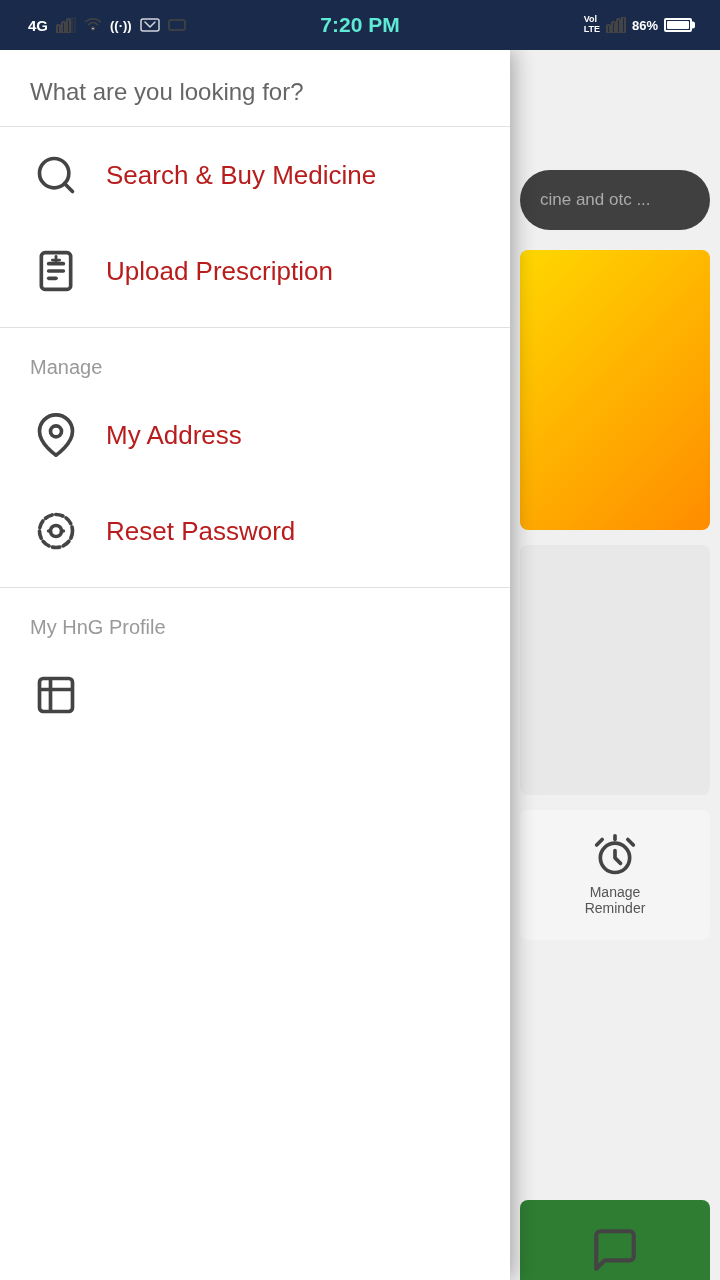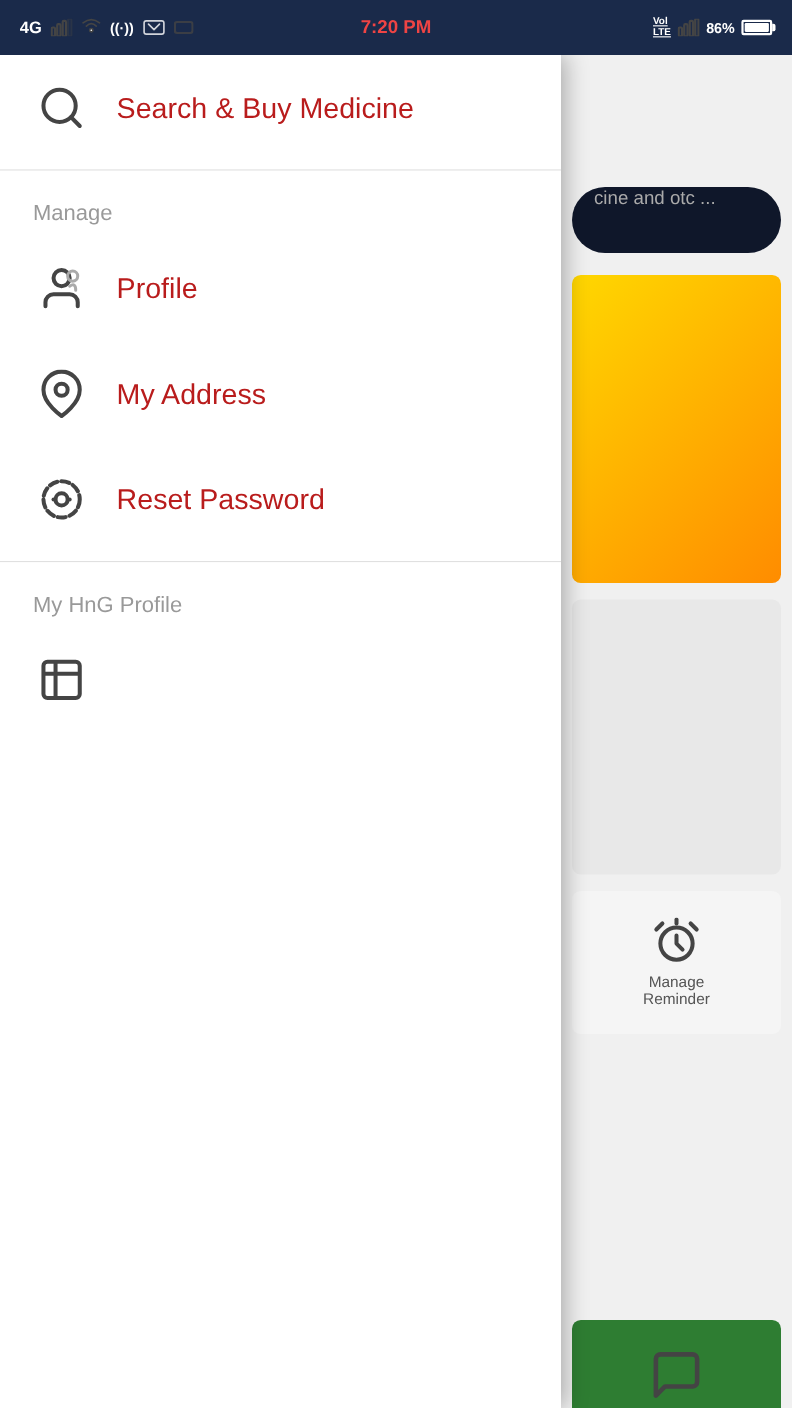--- a/index.html
+++ b/index.html
@@ -15,34 +15,34 @@
 
     
     .status-bar {
       position: absolute;
       top: 0; left: 0; right: 0;
       height: 50px;
       background: #1a2a4a;
       display: flex;
       align-items: center;
       justify-content: space-between;
-      padding: 0 18px;
+      padding: 0 28px;
       z-index: 100;
     }
     .status-left {
       display: flex;
       align-items: center;
       gap: 8px;
       color: white;
       font-size: 15px;
       font-weight: 600;
     }
     .status-center {
-      color: #ef4444;
-      font-size: 17px;
+      color: #5eead4;
+      font-size: 21px;
       font-weight: 600;
       position: absolute;
       left: 50%;
       transform: translateX(-50%);
     }
     .status-right {
       display: flex;
       align-items: center;
       gap: 6px;
       color: white;
@@ -200,25 +200,25 @@
       stroke-linejoin: round;
     }
 
     
     .bg-search-bar {
       position: absolute;
       top: 120px;
       right: 0;
       left: 510px;
       height: 60px;
-      background: #0f172a;
+      background: #404040;
       border-radius: 30px;
       margin: 0 10px;
       display: flex;
-      align-items: flex-start;
+      align-items: center;
       padding: 0 20px;
       color: #aaa;
       font-size: 16px;
     }
     .bg-banner1 {
       position: absolute;
       top: 200px;
       right: 0;
       left: 510px;
       height: 280px;
@@ -294,21 +294,21 @@
     <svg width="20" height="16" viewBox="0 0 20 16" stroke="white" fill="white" opacity="0.8">
       <rect x="1" y="2" width="18" height="12" rx="2" fill="none" stroke="white" stroke-width="1.5"></rect>
       <path d="M5 5 L10 10 L15 5" stroke="white" stroke-width="1.5" fill="none"></path>
     </svg>
     <svg width="18" height="16" viewBox="0 0 18 16" fill="white" opacity="0.8">
       <rect x="1" y="3" width="16" height="10" rx="2"></rect>
     </svg>
   </div>
   <div class="status-center">7:20 PM</div>
   <div class="status-right">
-    <span style="font-size:11px; line-height:1.1;text-decoration:underline;">
+    <span style="font-size:11px; line-height:1.1;">
       <span style="display:block; font-size:9px;">Vol</span>
       <span style="display:block; font-size:9px;">LTE</span>
     </span>
     <svg width="20" height="16" viewBox="0 0 20 16" stroke="white" fill="white">
       <rect x="1" y="8" width="3" height="8" rx="1"></rect>
       <rect x="6" y="5" width="3" height="11" rx="1"></rect>
       <rect x="11" y="2" width="3" height="14" rx="1"></rect>
       <rect x="16" y="0" width="3" height="16" rx="1"></rect>
     </svg>
     <span>86%</span>
@@ -355,55 +355,59 @@
   </div>
   <div class="bg-whatsapp">
     <svg width="50" height="50" viewBox="0 0 24 24" stroke="rgba(255,255,255,0.4)" stroke-width="1.5" fill="none">
       <path d="M21 15a2 2 0 0 1-2 2H7l-4 4V5a2 2 0 0 1 2-2h14a2 2 0 0 1 2 2z"></path>
     </svg>
   </div>
 </div>
 
 <div class="drawer">
 
+  <div class="drawer-header">
+    <div class="drawer-header-question">What are you looking for?</div>
+  </div>
 
   <div>
 
     <div class="menu-item">
       <div class="menu-icon">
         <svg width="44" height="44" viewBox="0 0 24 24" stroke="#444" stroke-width="2" fill="none">
           <circle cx="11" cy="11" r="8"></circle>
           <line x1="21" y1="21" x2="16.65" y2="16.65"></line>
         </svg>
       </div>
       <span class="menu-label">Search &amp; Buy Medicine</span>
     </div>
 
-
-
-  </div>
-
-  <div class="section-divider"></div>
-
-  <div>
-    <div class="section-title">Manage</div>
-
-
     <div class="menu-item">
       <div class="menu-icon">
         <svg width="44" height="44" viewBox="0 0 24 24" stroke="#444" stroke-width="1.8" fill="none">
-          <path d="M20 21v-2a4 4 0 0 0-4-4H8a4 4 0 0 0-4 4v2"></path>
-          <circle cx="12" cy="7" r="4"></circle>
-
-          <path d="M16 11 Q19 9 19 13" stroke="#aaa" stroke-width="1.5"></path>
-          <circle cx="17.5" cy="6" r="2.5" stroke="#aaa" stroke-width="1.5"></circle>
+          <rect x="4" y="2" width="16" height="20" rx="2"></rect>
+          <line x1="8" y1="8" x2="16" y2="8"></line>
+          <line x1="8" y1="12" x2="16" y2="12"></line>
+          <line x1="8" y1="16" x2="12" y2="16"></line>
+          <path d="M12 4 L12 8" stroke="#444" stroke-width="1.5"></path>
+          <path d="M10 6 L14 6" stroke="#444" stroke-width="1.5"></path>
         </svg>
       </div>
-      <span class="menu-label">Profile</span>
-    </div>
+      <span class="menu-label">Upload Prescription</span>
+    </div>
+
+
+  </div>
+
+  <div class="section-divider"></div>
+
+  <div>
+    <div class="section-title">Manage</div>
+
+
 
     <div class="menu-item">
       <div class="menu-icon">
         <svg width="44" height="44" viewBox="0 0 24 24" stroke="#444" stroke-width="1.8" fill="none">
           <path d="M21 10c0 7-9 13-9 13s-9-6-9-13a9 9 0 0 1 18 0z"></path>
           <circle cx="12" cy="10" r="3"></circle>
         </svg>
       </div>
       <span class="menu-label">My Address</span>
     </div>

